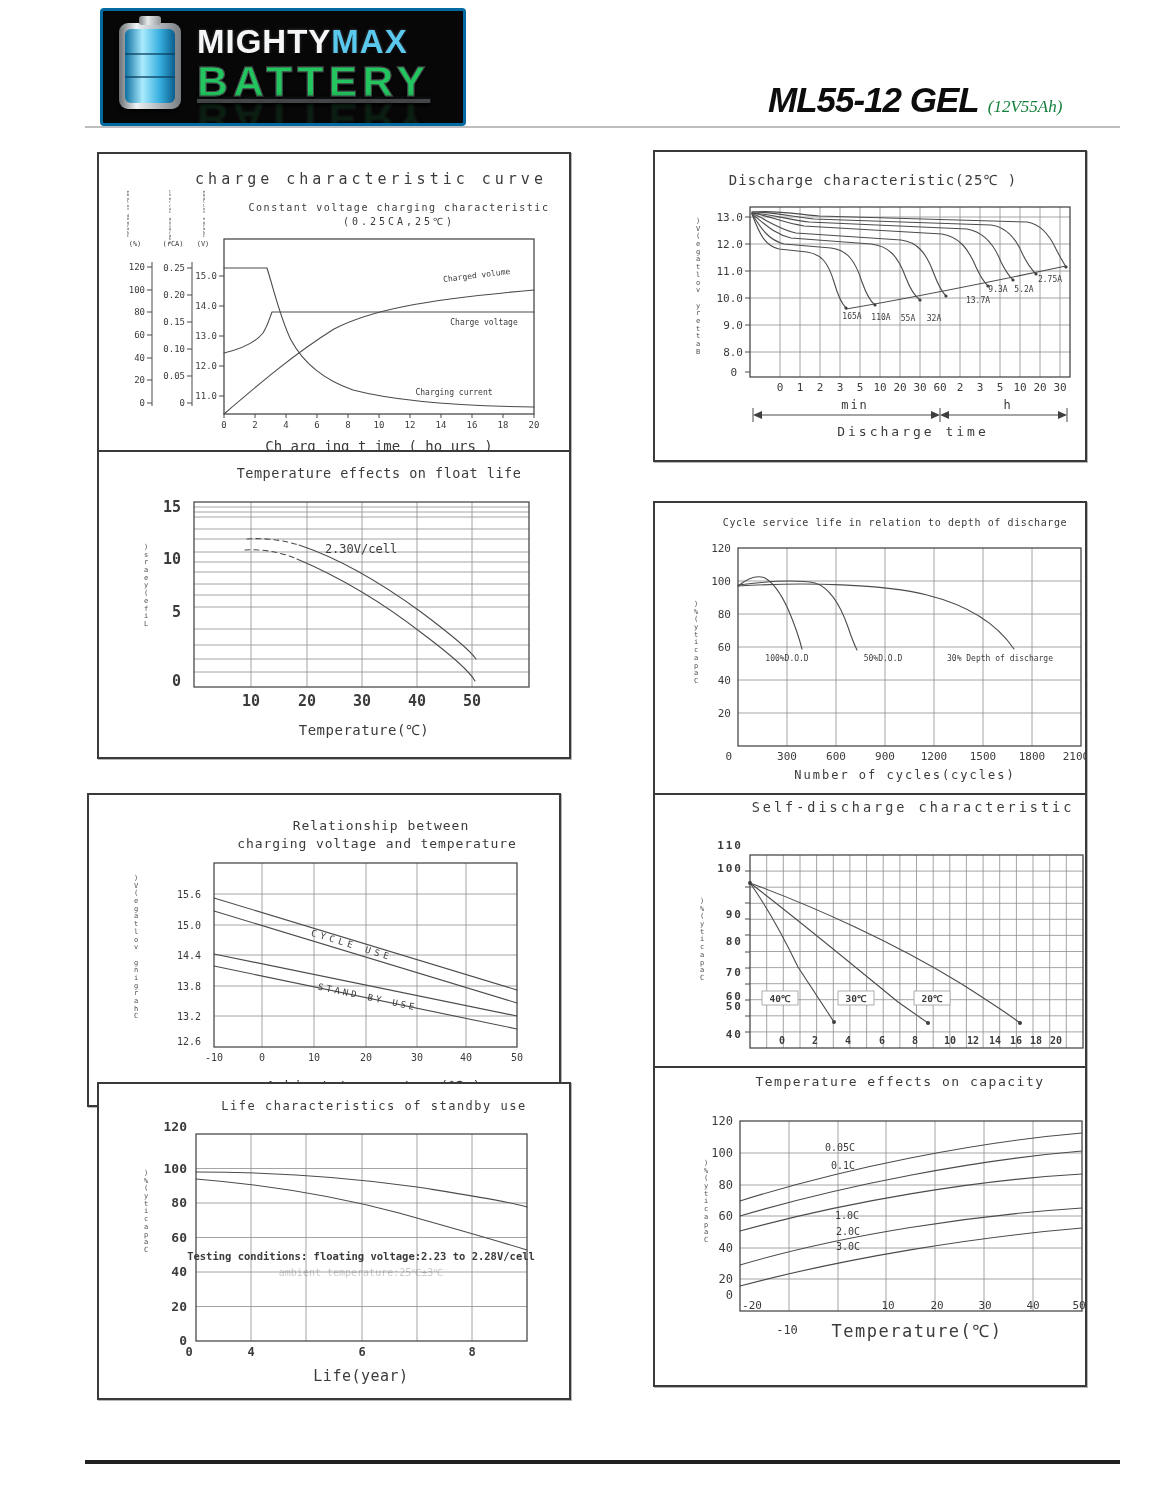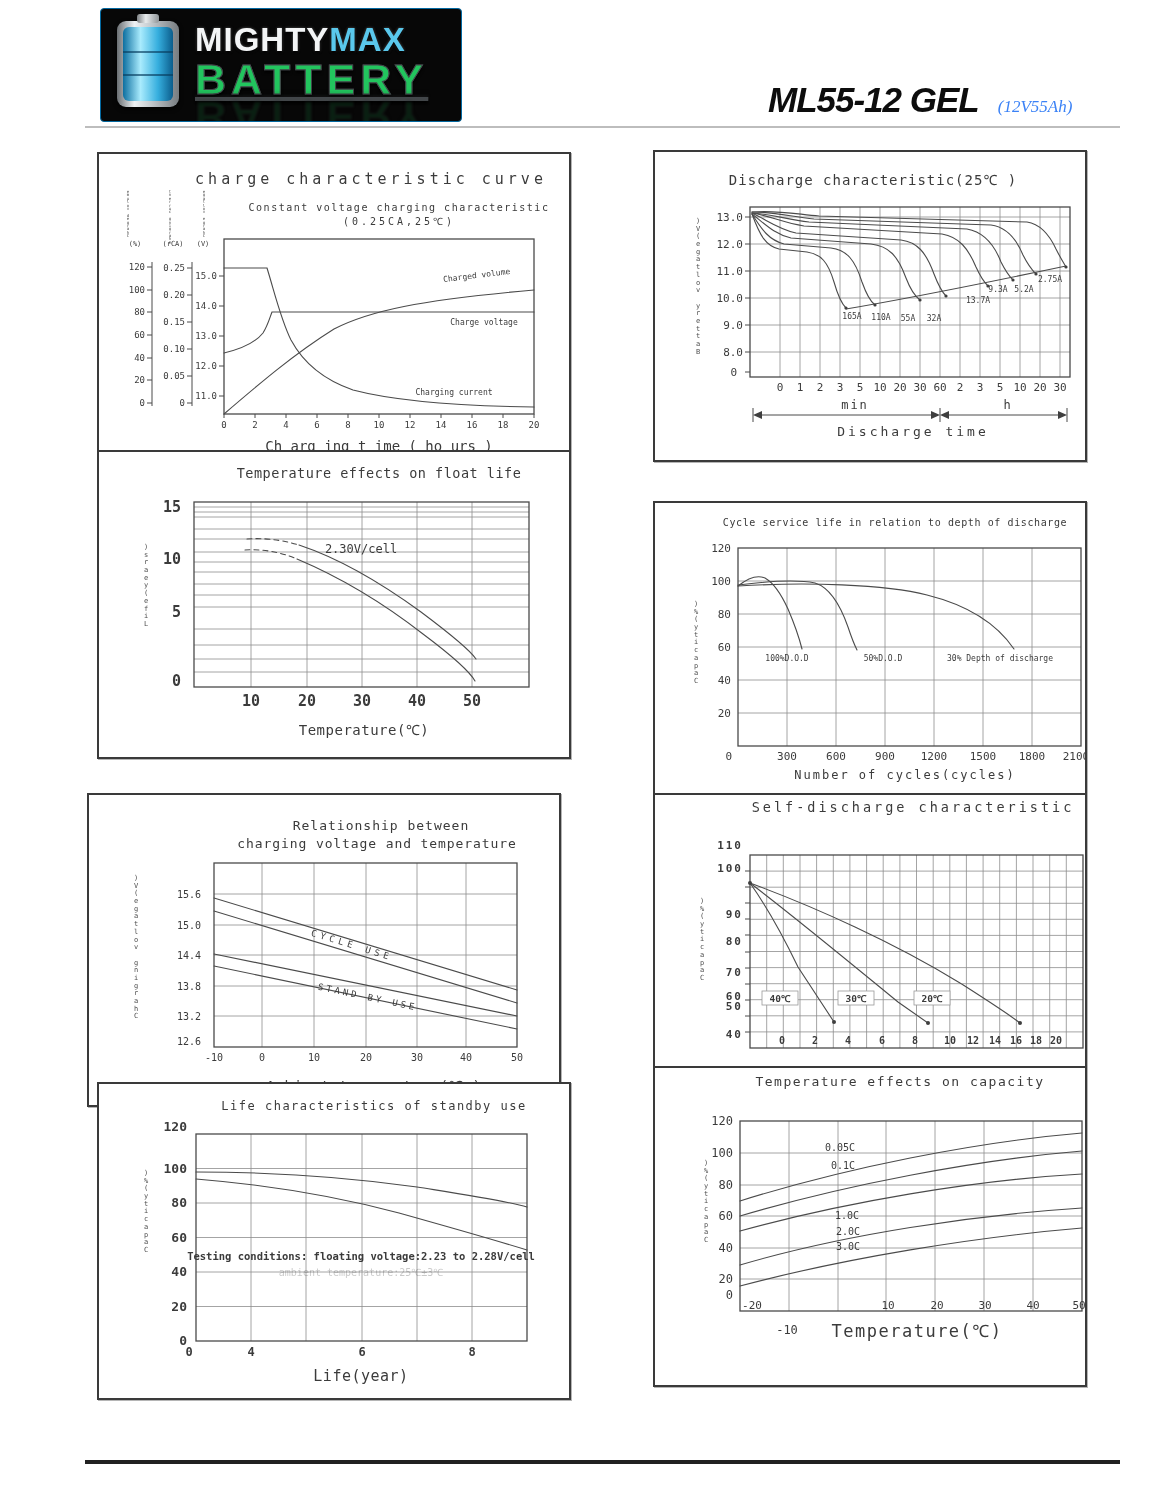--- a/index.html
+++ b/index.html
@@ -12,43 +12,43 @@
   .frame{stroke:#4a4a4a;stroke-width:1.3;fill:none;}
   .axl{stroke:#4a4a4a;stroke-width:1;fill:none;}
   .curve{stroke:#4b4b4b;stroke-width:1.5;fill:none;stroke-linecap:round;}
   .thin{stroke-width:1.1;}
   .dash{stroke-dasharray:5 4;}
   .dot{fill:#3f3f3f;}
   .vstack{position:absolute;white-space:pre;text-align:center;color:#4d4d4d;
           font-family:"DejaVu Sans Mono",monospace;}
   
   .logo{position:absolute;left:100px;top:8px;width:360px;height:112px;background:#070707;
-        border:1px solid #0369a1;border-radius:4px;overflow:hidden;}
+        border:3px solid #0369a1;border-radius:4px;overflow:hidden;}
   .batt{position:absolute;left:16px;top:12px;width:62px;height:86px;border-radius:9px;
         background:linear-gradient(90deg,#6a6f73,#eef1f3 28%,#c3c9cd 55%,#767b7f);
         box-shadow:0 2px 4px rgba(0,0,0,.8);}
   .batt:before{content:"";position:absolute;left:20px;top:-7px;width:22px;height:9px;border-radius:3px;
         background:linear-gradient(90deg,#7c8184,#e8ebec 40%,#8f9497);}
   .batt-in{position:absolute;left:6px;top:6px;right:6px;bottom:6px;border-radius:6px;
         background:linear-gradient(90deg,#0d6fa0,#a9ebfd 35%,#35aede 70%,#0b5d8c);}
   .batt-in:before,.batt-in:after{content:"";position:absolute;left:0;right:0;height:2px;
         background:rgba(8,62,96,.65);}
   .batt-in:before{top:32%;} .batt-in:after{top:64%;}
   .brand{position:absolute;left:94px;top:14px;line-height:1;}
   .brand .l1{font-family:"Liberation Sans",sans-serif;font-weight:700;font-size:33px;
         letter-spacing:1px;color:#f3f5f6;text-shadow:0 2px 2px #000,0 0 3px #555;}
   .brand .l1 .max{color:#5ac8ec;}
   .brand .l2{font-family:"Liberation Sans",sans-serif;font-weight:700;font-size:43px;
         letter-spacing:5px;color:#22c55e;-webkit-text-stroke:1px #43474a;
         text-shadow:0 3px 3px #000;margin-top:2px;text-decoration:underline;}
   .brand .refl{transform:scaleY(-1);opacity:.13;filter:blur(1px);margin-top:-6px;}
-  .model{position:absolute;left:768px;top:80px;display:flex;align-items:baseline;gap:19px;}
+  .model{position:absolute;left:768px;top:80px;display:flex;align-items:baseline;gap:9px;}
   .mnum{font-family:"Liberation Sans",sans-serif;font-style:italic;font-weight:700;
         font-size:35px;color:#0d0d0d;letter-spacing:-1px;}
-  .mrate{font-family:"Liberation Serif",serif;font-style:italic;font-size:17px;color:#3b82f6;}
+  .mrate{font-family:"Liberation Serif",serif;font-style:italic;font-size:17px;color:#15803d;}
   .hr1{position:absolute;left:85px;top:126px;width:1035px;height:2px;background:#bdbdbd;}
   .hr2{position:absolute;left:85px;top:1460px;width:1035px;height:4px;background:#212121;}
 </style>
 </head>
 <body>
 
 <div id="page">
 
   <div class="logo">
     <div class="batt">

